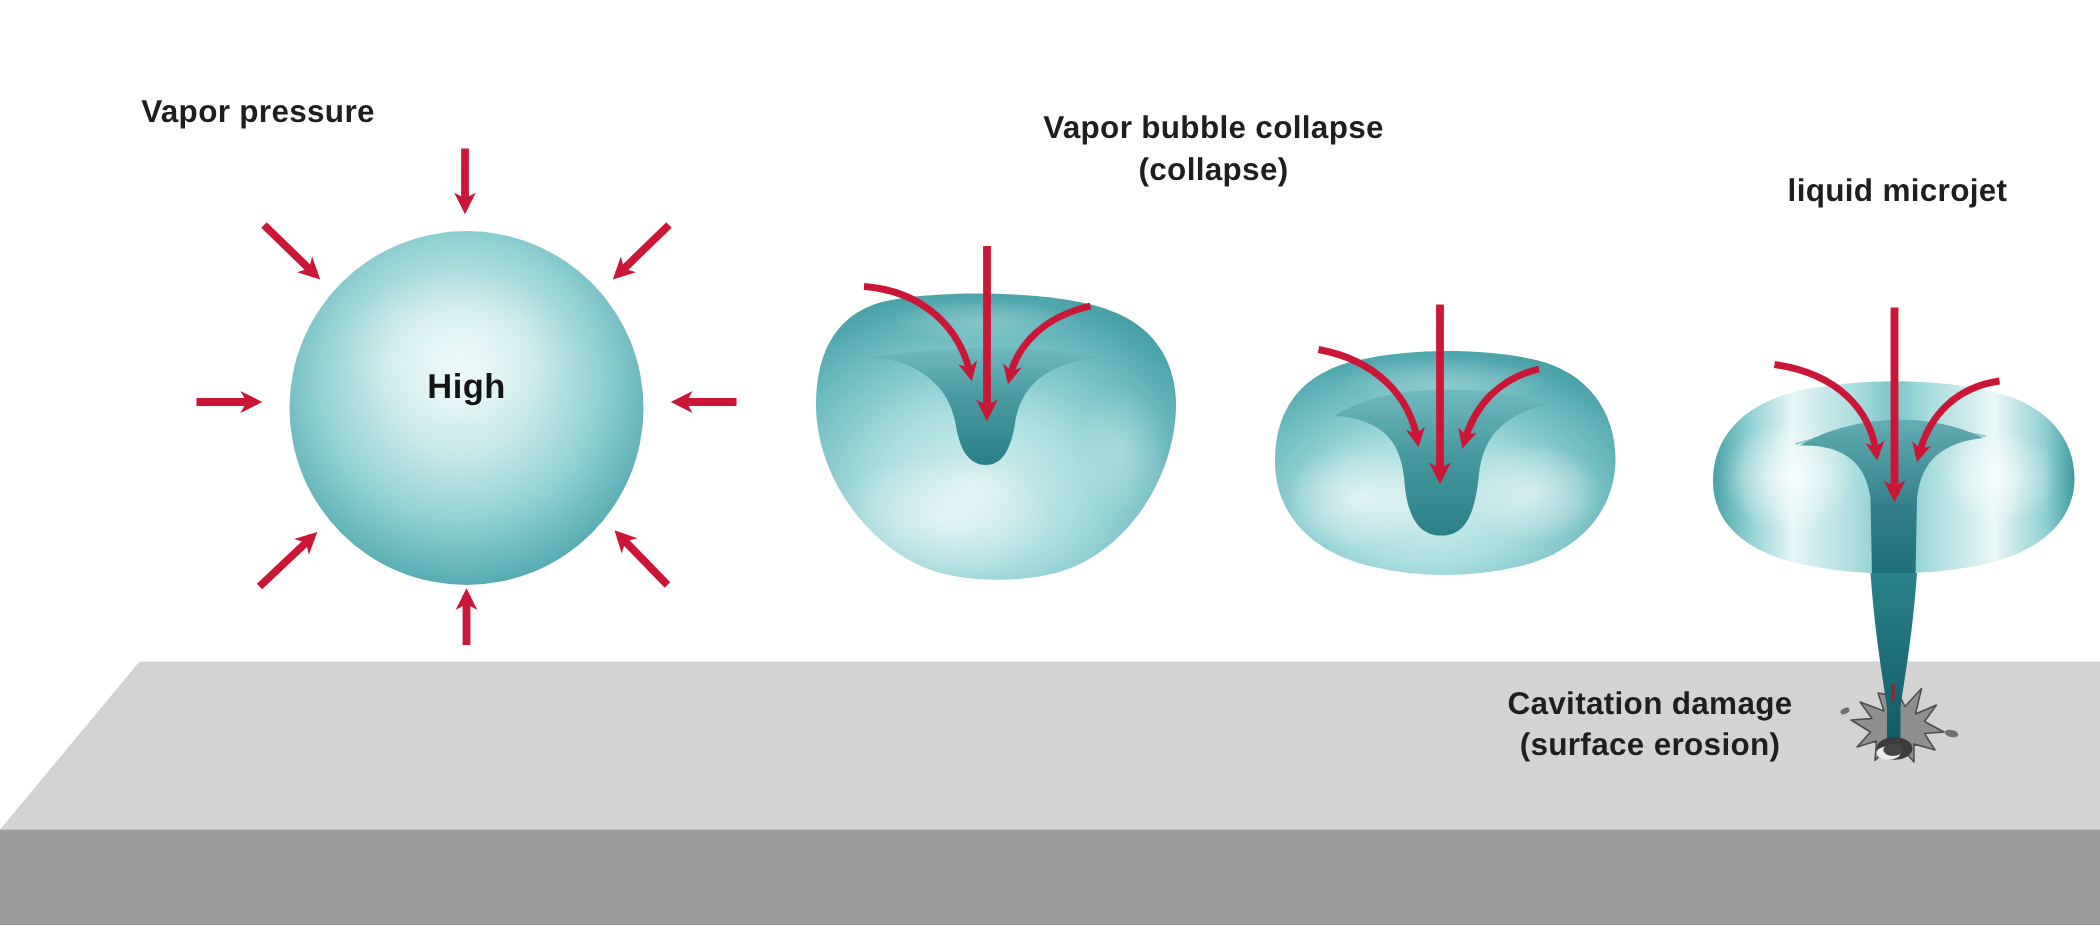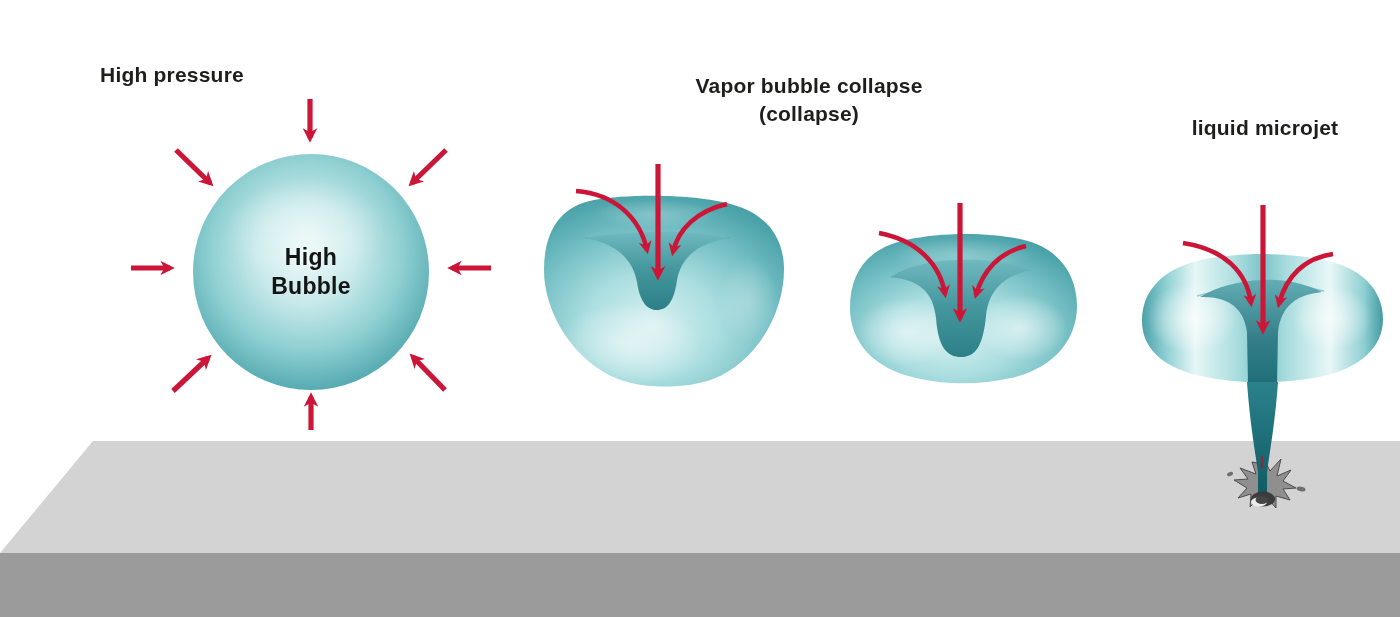--- a/index.html
+++ b/index.html
@@ -164,31 +164,34 @@
   </g>
 
   <g stroke="#cc1638" fill="none">
     <path stroke-width="5.2" d="M 1263 205 L 1263 330" marker-end="url(#ah)"></path>
     <path stroke-width="4.6" d="M 1183 243 C 1224 249 1247 272 1251 303" marker-end="url(#ah)"></path>
     <path stroke-width="4.6" d="M 1333 254 C 1305 258 1286 276 1279 304" marker-end="url(#ah)"></path>
   </g>
 </svg>
 
   <div class="label" style="left:47px;top:62px;width:250px;line-height:26px;">
-    <span>High pressure</span>
+    <span>Vapor pressure</span>
   </div>
 
   <div class="bubble-label" style="left:211px;top:243px;width:200px;">
     <span>High</span>
-    <span>Bubble</span>
   </div>
 
   <div class="label" style="left:649px;top:58px;width:320px;line-height:28px;margin-top:14px;">
     <span>Vapor bubble collapse</span>
     <span>(collapse)</span>
   </div>
 
   <div class="label" style="left:1135px;top:115px;width:260px;line-height:26px;">
     <span>liquid microjet</span>
   </div>
 
+  <div class="label" style="left:940px;top:456px;width:320px;">
+    <span>Cavitation damage</span>
+    <span>(surface erosion)</span>
+  </div>
 
 </div>
 
 </body></html>

